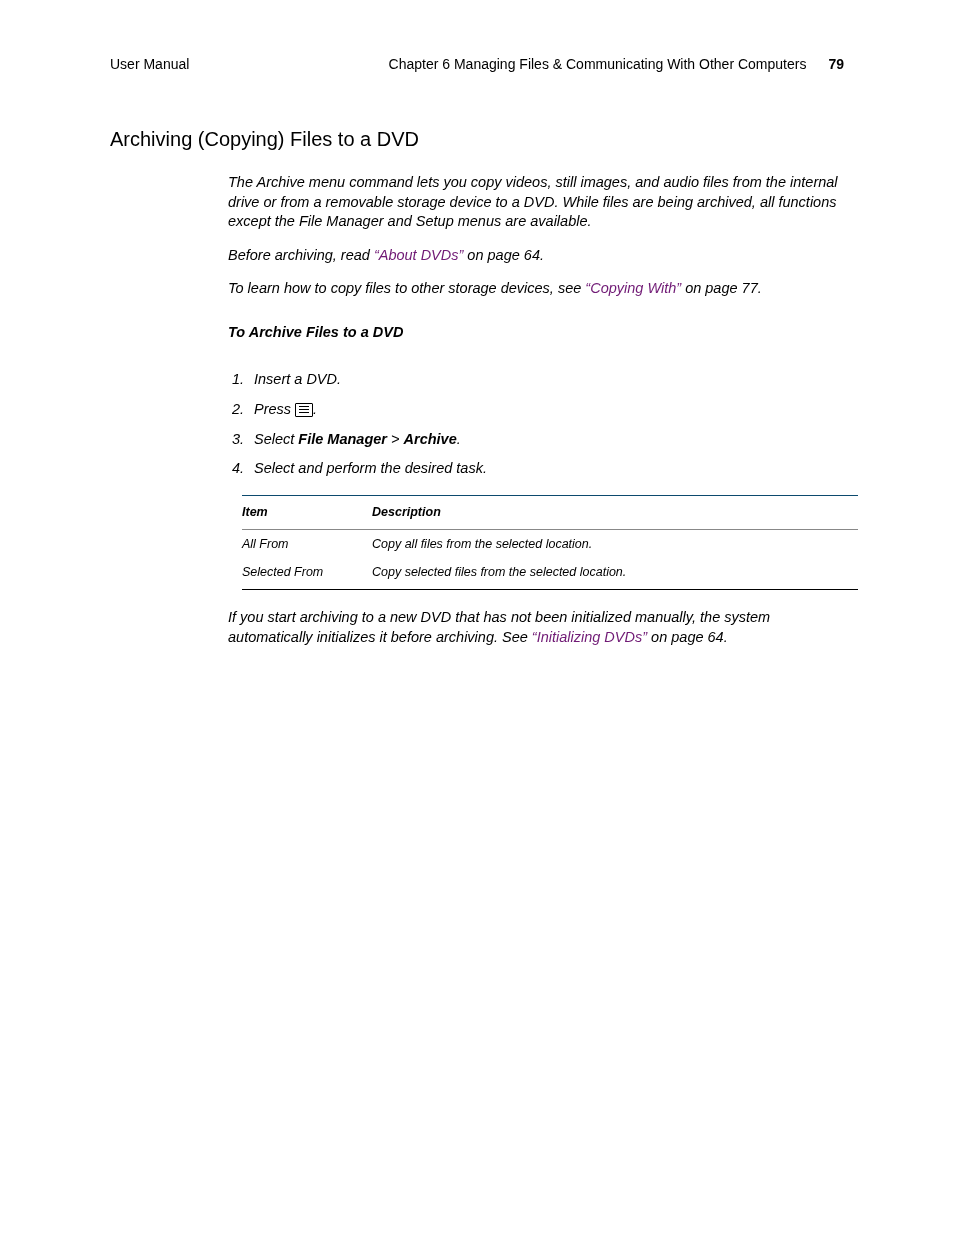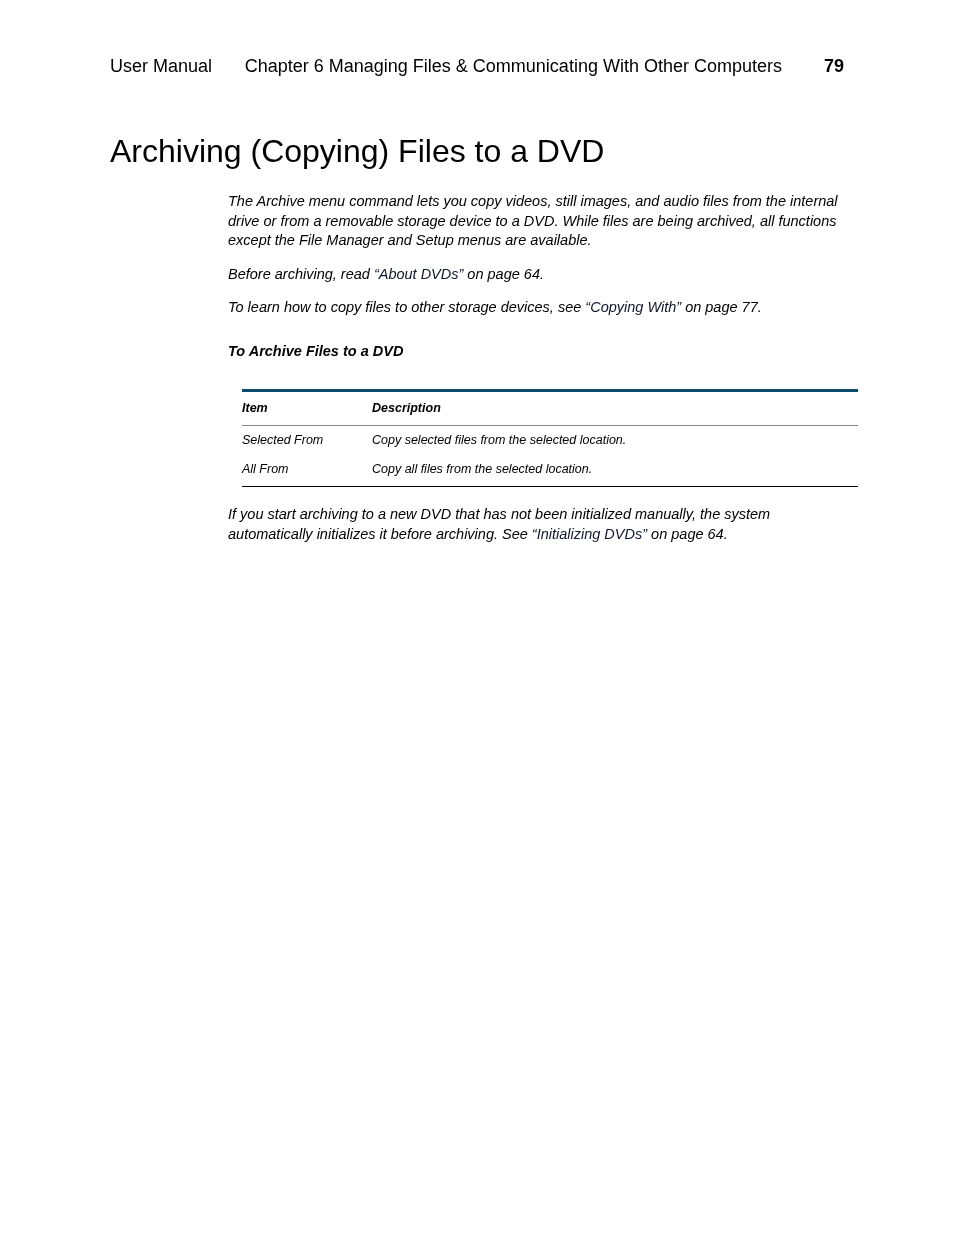--- a/index.html
+++ b/index.html
@@ -10,45 +10,45 @@
     color: #000;
     width: 954px;
   }
   .page {
     padding: 56px 110px 60px 110px;
     box-sizing: border-box;
   }
   .header-row {
     display: flex;
     justify-content: space-between;
-    font-size: 18px;
+    font-size: 14px;
     color: #000;
     margin-bottom: 56px;
   }
   .header-right {
     display: flex;
-    gap: 26px;
+    gap: 6px;
   }
   .header-right .pnum {
     font-weight: bold;
     margin-left: 16px;
   }
   h1.section-title {
     font-weight: 400;
-    font-size: 32px;
+    font-size: 20px;
     margin: 0 0 22px 0;
   }
   .body-block {
     margin-left: 118px;
     font-size: 14.5px;
     line-height: 1.35;
     font-style: italic;
   }
   .body-block p { margin: 0 0 14px 0; }
-  .link { color: #0f172a; }
+  .link { color: #701a75; }
   .subhead {
     font-weight: bold;
     margin: 24px 0 28px 0;
   }
   ol.steps {
     margin: 0 0 16px 0;
     padding-left: 20px;
   }
   ol.steps li {
     padding-left: 6px;
@@ -75,21 +75,21 @@
   table.item-table {
     border-collapse: collapse;
     width: 100%;
     margin: 14px 0 18px 14px;
     font-size: 12.5px;
   }
   table.item-table th {
     text-align: left;
     font-weight: bold;
     padding: 8px 0 8px 0;
-    border-top: 3px solid #0c4a6e;
+    border-top: 1px solid #0c4a6e;
     border-bottom: 1px solid #888;
     margin-left: 44px;
   }
   table.item-table td {
     padding: 6px 0 6px 0;
     vertical-align: top;
   }
   table.item-table tr:last-child td {
     border-bottom: 1px solid #000;
     padding-bottom: 8px;
@@ -118,34 +118,44 @@
     <p>
       <span>Before archiving, read </span><span class="link">“About DVDs”</span><span> on page 64.</span>
     </p>
 
     <p>
       <span>To learn how to copy files to other storage devices, see </span><span class="link">“Copying With”</span><span> on page 77.</span>
     </p>
 
     <div class="subhead">To Archive Files to a DVD</div>
 
+    <ol class="steps">
+      <li>Insert a DVD.</li>
+      <li>
+        <span>Press </span><span class="menu-icon"></span><span>.</span>
+      </li>
+      <li>
+        <span>Select </span><b>File Manager</b><span> &gt; </span><b>Archive</b><span>.</span>
+      </li>
+      <li>Select and perform the desired task.</li>
+    </ol>
 
     <table class="item-table">
       <tbody>
           <tr>
         <th class="col-item">Item</th>
         <th>Description</th>
       </tr>
       <tr>
+        <td>All From</td>
+        <td>Copy all files from the selected location.</td>
+      </tr>
+      <tr>
         <td>Selected From</td>
         <td>Copy selected files from the selected location.</td>
-      </tr>
-      <tr>
-        <td>All From</td>
-        <td>Copy all files from the selected location.</td>
       </tr>
     </tbody>
       </table>
 
     <p>
       <span>If you start archiving to a new DVD that has not been initialized manually, the system automatically initializes it before archiving. See </span><span class="link">“Initializing DVDs”</span><span> on page 64.</span>
     </p>
 
   </div>
 </div>

